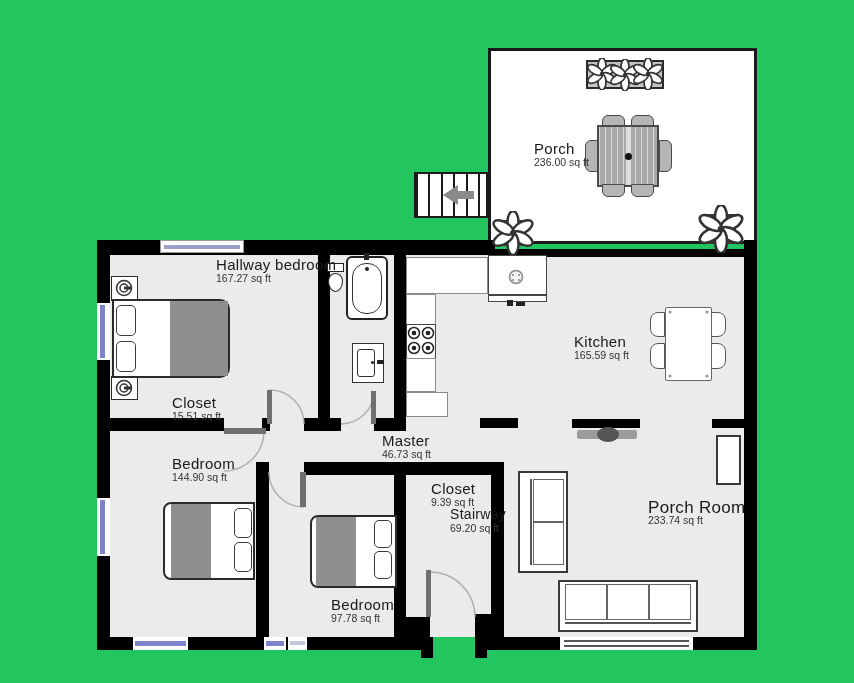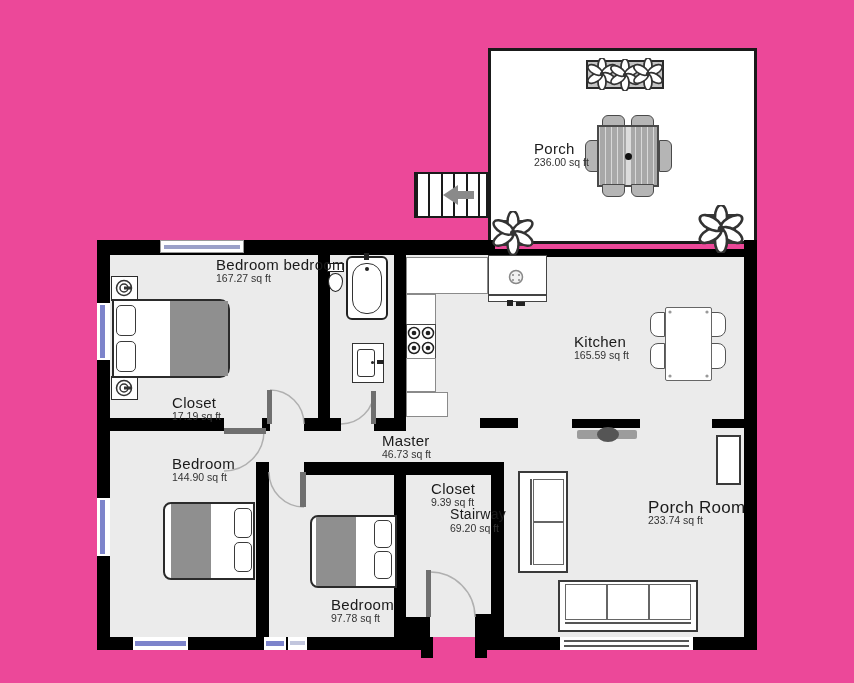--- a/index.html
+++ b/index.html
@@ -1,16 +1,16 @@
 <!DOCTYPE html>
 <html><head>
 <meta charset="utf-8">
 <style>
   html,body{margin:0;padding:0;background:#fff;}
-  #plan{position:relative;width:854px;height:683px;background:#ec4899;overflow:hidden;
+  #plan{position:relative;width:854px;height:683px;background:#22c55e;overflow:hidden;
         font-family:"Liberation Sans",sans-serif;}
   #plan *{position:absolute;box-sizing:border-box;}
   .wall{background:#000;}
   .floor{background:#ebebeb;}
   .label{transform:translate(-50%,0);text-align:center;white-space:nowrap;color:#1a1a1a;}
   .label .nm{font-size:15px;letter-spacing:.3px;}
   .label.big .nm{font-size:17px;}
   .label.sm .nm{font-size:14px;}
   .label .ar{font-size:10.5px;color:#333;margin-top:16px;}
   .furn{background:#fff;border:2px solid #2b2b2b;}
@@ -227,26 +227,26 @@
 
     <use href="#flower" x="491" y="211" width="44" height="44"></use>
     <use href="#flower" x="697" y="205" width="48" height="48"></use>
   </svg>
 
   <div class="label" style="left:534px;top:140px;">
     <div class="nm">Porch</div>
     <div class="ar">236.00 sq ft</div>
   </div>
   <div class="label" style="left:216px;top:256px;">
-    <div class="nm">Bedroom bedroom</div>
+    <div class="nm">Hallway bedroom</div>
     <div class="ar">167.27 sq ft</div>
   </div>
   <div class="label" style="left:172px;top:394px;">
     <div class="nm">Closet</div>
-    <div class="ar">17.19 sq ft</div>
+    <div class="ar">15.51 sq ft</div>
   </div>
   <div class="label" style="left:172px;top:455px;">
     <div class="nm">Bedroom</div>
     <div class="ar">144.90 sq ft</div>
   </div>
   <div class="label" style="left:382px;top:432px;">
     <div class="nm">Master</div>
     <div class="ar">46.73 sq ft</div>
   </div>
   <div class="label" style="left:574px;top:333px;">

